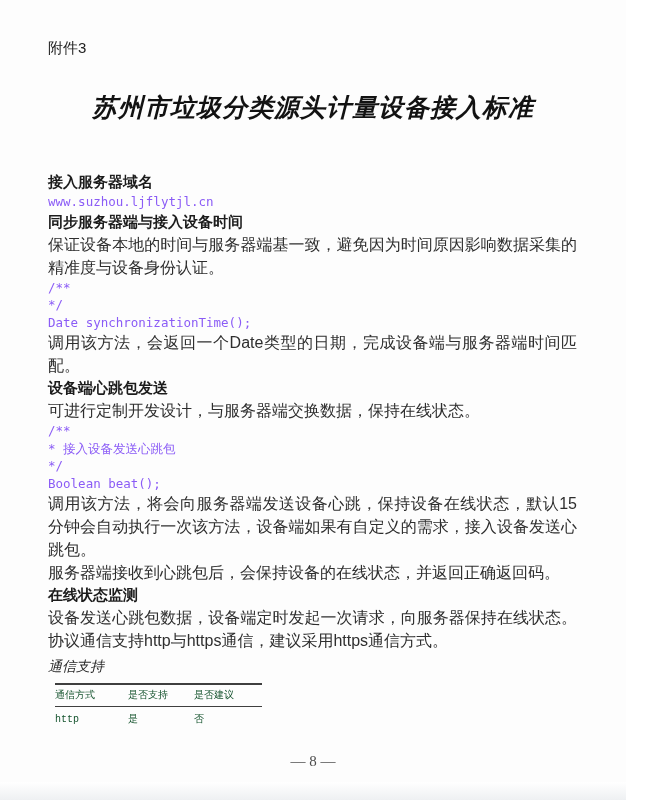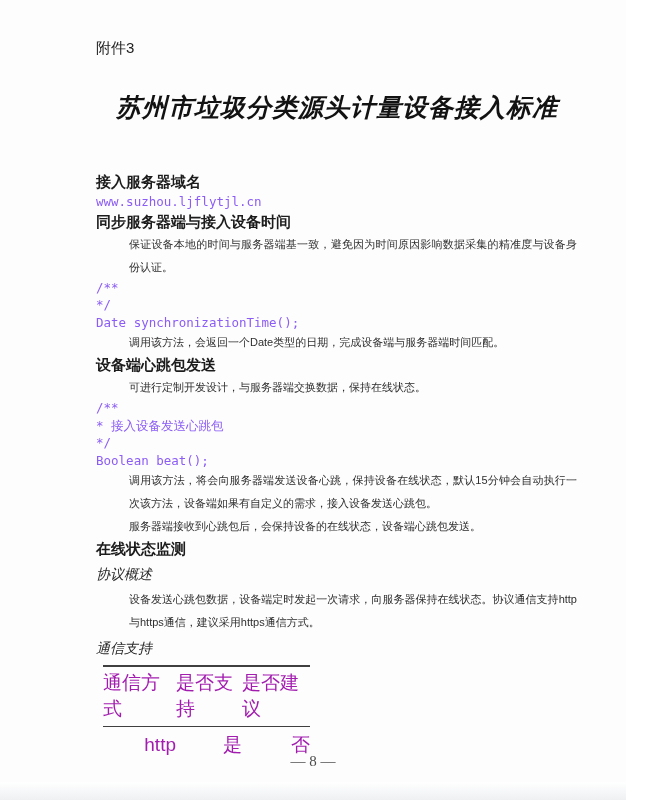--- a/index.html
+++ b/index.html
@@ -5,21 +5,20 @@
   html, body { margin: 0; padding: 0; background: #ffffff; }
   .page {
     position: relative;
     width: 626px;
     height: 800px;
     background: #fdfdfd;
     overflow: hidden;
     font-family: "Liberation Sans", sans-serif;
     color: #2e2e2e;
     box-sizing: border-box;
-    padding-left: 48px;
   }
   .attachment {
     margin: 38px 0 0 48px;
     font-size: 15px;
     line-height: 20px;
     color: #222222;
   }
   .title {
     margin-top: 33px;
     text-align: center;
@@ -34,55 +33,55 @@
   .content {
     margin: 46px 49px 0 48px;
   }
   .h {
     font-size: 15px;
     font-weight: bold;
     color: #1c1c1c;
     line-height: 22px;
   }
   .p {
-    font-size: 11px;
+    font-size: 16px;
     line-height: 23px;
     text-align: justify;
     color: #2e2e2e;
-    margin-left: 33px;
   }
   .code {
     font-family: "DejaVu Sans Mono", "Liberation Mono", monospace;
     font-size: 12.5px;
     line-height: 17.5px;
     color: #8b5cf6;
     white-space: pre;
   }
   .ih {
     font-size: 14px;
     font-style: italic;
     line-height: 22px;
     padding: 3px 0;
     color: #2a2a2a;
   }
   table.comms {
     border-collapse: collapse;
     margin: 3px 0 0 7px;
-    font-size: 19px;
-    color: #a21caf;
+    font-size: 10px;
+    color: #14532d;
+    font-family: Liberation Mono, monospace;
   }
   table.comms th {
     font-weight: normal;
     text-align: left;
     border-top: 2px solid #3f3f3f;
     border-bottom: 1px solid #3f3f3f;
     padding: 3px 0 4px 0;
   }
   table.comms td {
-    text-align: right;
+    text-align: left;
     padding: 5px 0 6px 0;
   }
   table.comms th:nth-child(1), table.comms td:nth-child(1) { width: 73px; }
   table.comms th:nth-child(2), table.comms td:nth-child(2) { width: 66px; }
   table.comms th:nth-child(3), table.comms td:nth-child(3) { width: 68px; }
   .footer {
     position: absolute;
     left: 0;
     right: 0;
     top: 753px;
@@ -118,23 +117,22 @@
     <div class="code">*/</div>
     <div class="code">Date synchronizationTime();</div>
     <div class="p">调用该方法，会返回一个Date类型的日期，完成设备端与服务器端时间匹配。</div>
     <div class="h">设备端心跳包发送</div>
     <div class="p">可进行定制开发设计，与服务器端交换数据，保持在线状态。</div>
     <div class="code">/**</div>
     <div class="code">* 接入设备发送心跳包</div>
     <div class="code">*/</div>
     <div class="code">Boolean beat();</div>
     <div class="p">调用该方法，将会向服务器端发送设备心跳，保持设备在线状态，默认15分钟会自动执行一次该方法，设备端如果有自定义的需求，接入设备发送心跳包。</div>
-    <div class="p">服务器端接收到心跳包后，会保持设备的在线状态，设备端心跳包发送。</div>
+    <div class="p">服务器端接收到心跳包后，会保持设备的在线状态，并返回正确返回码。</div>
     <div class="h">在线状态监测</div>
-    <div class="ih">协议概述</div>
     <div class="p">设备发送心跳包数据，设备端定时发起一次请求，向服务器保持在线状态。协议通信支持http与https通信，建议采用https通信方式。</div>
     <div class="ih">通信支持</div>
 
     <table class="comms">
       <thead>
         <tr>
           <th>通信方式</th>
           <th>是否支持</th>
           <th>是否建议</th>
         </tr>

